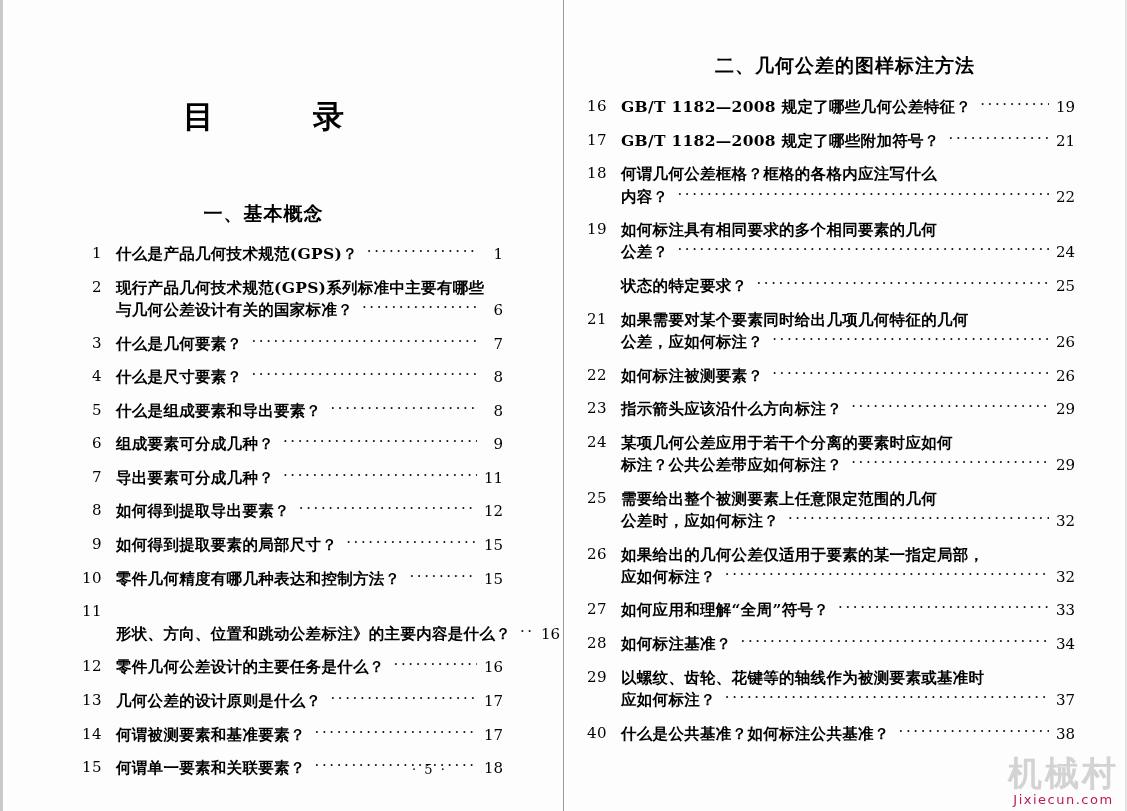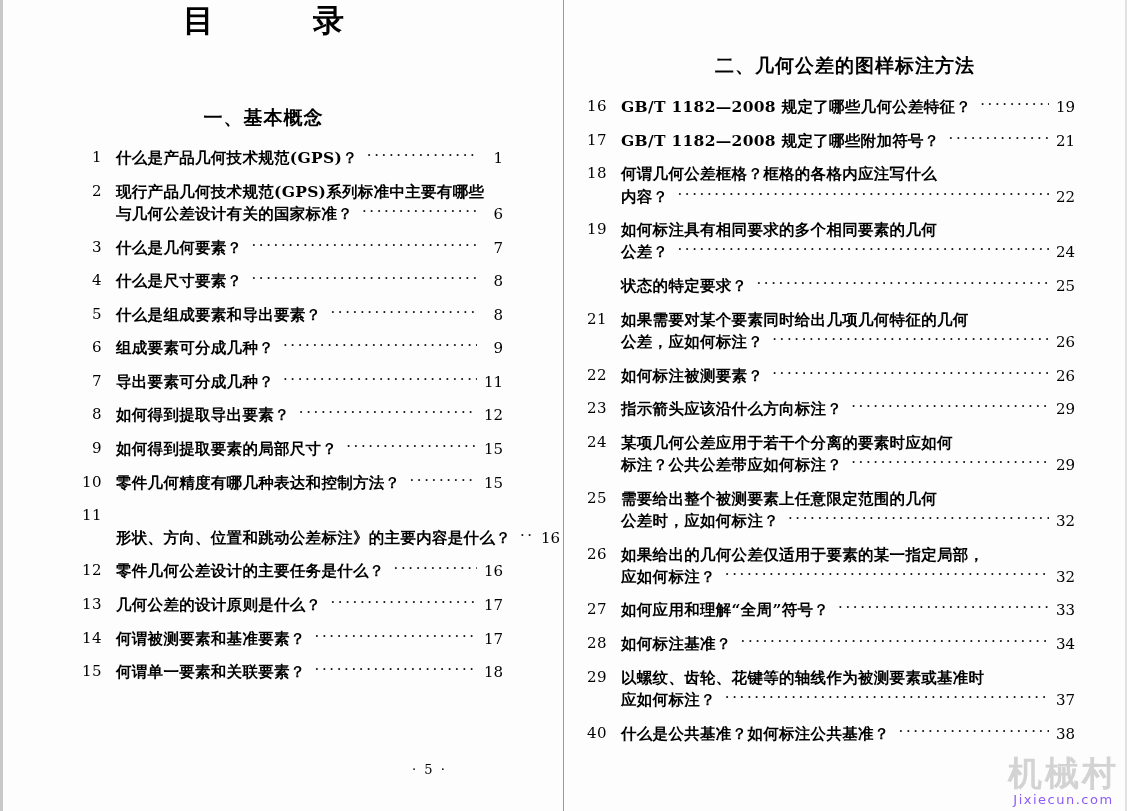--- a/index.html
+++ b/index.html
@@ -41,20 +41,21 @@
   }
   .col-left  { width: 563px; padding: 0 36px 0 0; }
   .col-right { width: 564px; }
 
   .doc-title {
     text-align: center;
     font-weight: bold;
     font-size: 31px;
     letter-spacing: 44px;
     text-indent: 44px;
+    margin-top: 96px;
     font-family: "DejaVu Serif", "Liberation Serif", serif;
   }
 
   .section-head {
     text-align: center;
     font-weight: bold;
     font-size: 19px;
     letter-spacing: 1px;
   }
   .sec-left  { margin-top: 63px; }
@@ -142,21 +143,21 @@
   .wm-cn {
     font-size: 34px;
     font-weight: bold;
     letter-spacing: 3px;
     line-height: 1.05;
     font-family: Liberation Serif, serif;
   }
   .wm-en {
     font-size: 13px;
     letter-spacing: 1.5px;
-    color: #8b5cf6;
+    color: #be185d;
     font-family: "DejaVu Sans", "Liberation Sans", sans-serif;
   }
 </style>
 </head>
 <body>
 
 <div class="page">
 
   <div class="edge-left"></div>
   <div class="edge-right"></div>

